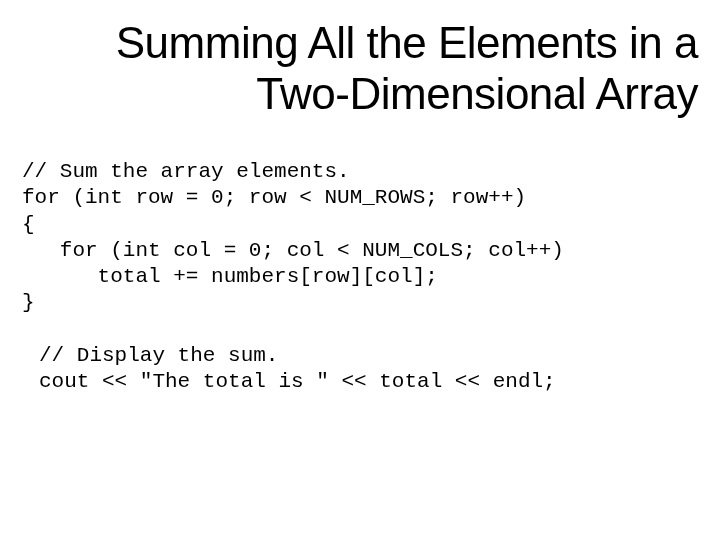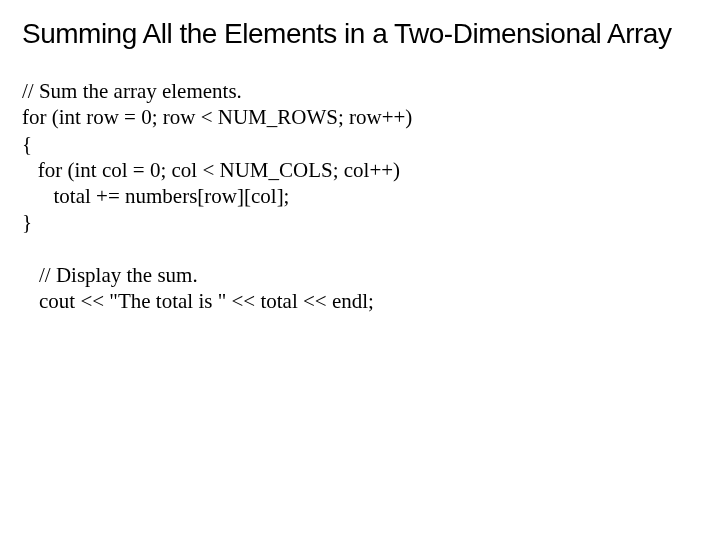--- a/index.html
+++ b/index.html
@@ -13,29 +13,29 @@
       background: white;
       font-family: Arial, Helvetica, sans-serif;
       overflow: hidden;
     }
     .slide {
       width: 100%;
       height: 100%;
       padding: 18px 22px;
     }
     .title {
-      font-size: 28px;
+      font-size: 44px;
       font-weight: normal;
-      text-align: left;
+      text-align: right;
       line-height: 1.15;
-      margin-bottom: 28px;
+      margin-bottom: 40px;
       letter-spacing: -0.5px;
     }
     .code-block {
-      font-family: Liberation Serif, serif;
+      font-family: Liberation Mono, monospace;
       font-size: 21px;
       line-height: 1.25;
       white-space: pre;
       letter-spacing: 0;
     }
     .code-section + .code-section {
       margin-top: 26px;
       margin-left: 17px;
     }
   </style>

